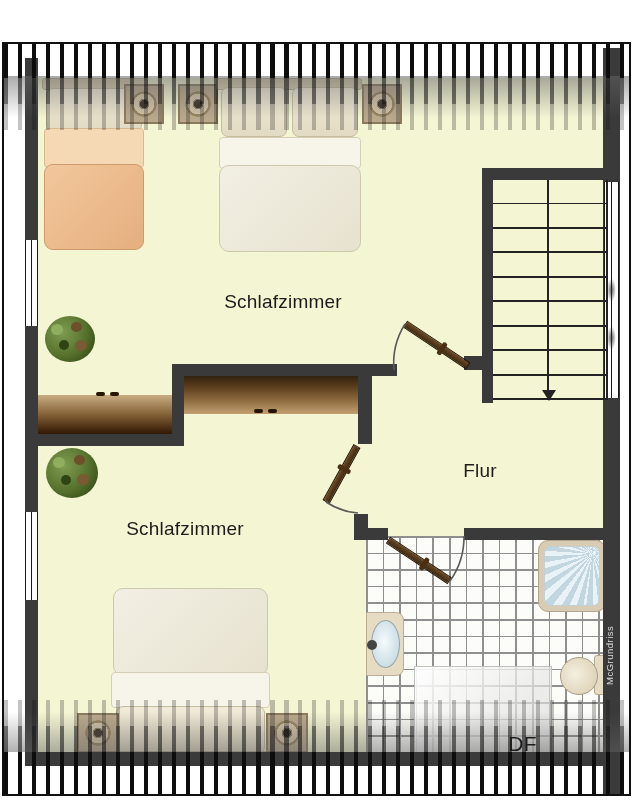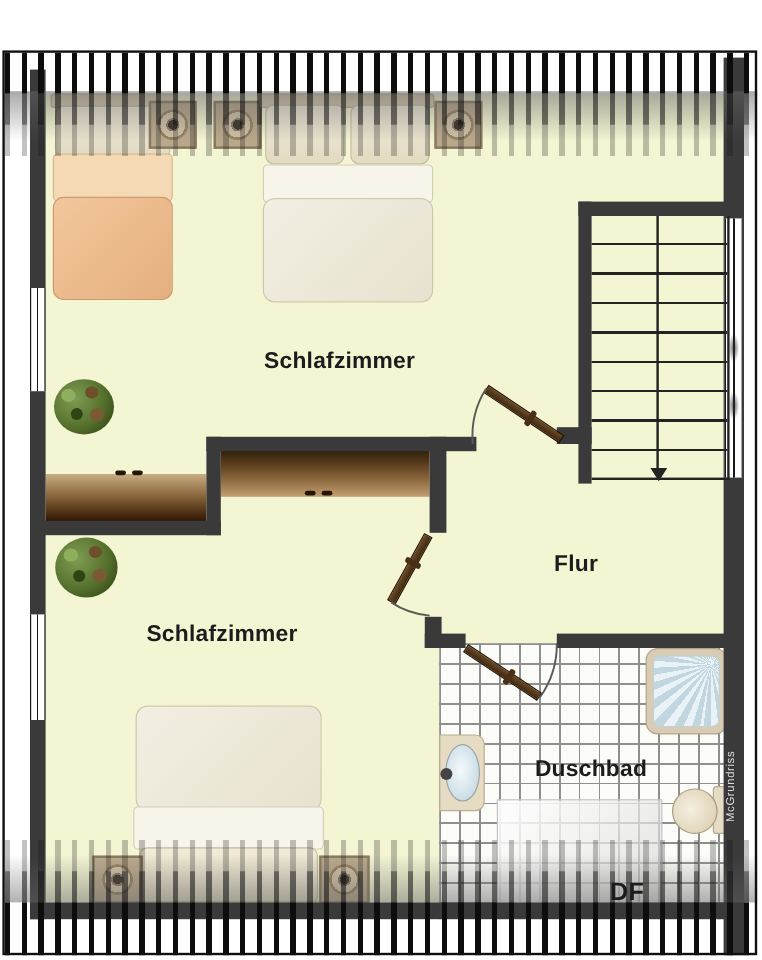--- a/index.html
+++ b/index.html
@@ -52,21 +52,21 @@
   .wc-bowl{background:radial-gradient(circle at 40% 45%, #f4efdf, #e1d6bc 70%, #cabfa2);
            border:1.5px solid #a89c80;border-radius:50%;}
   .skylight{background:linear-gradient(135deg, rgba(255,255,255,.92), rgba(205,205,205,.55));
             border:1px solid #c2c2c2;}
   
   .leaf{height:8px;background:linear-gradient(#6b4a26,#3f2810);border:1px solid #241505;
         box-sizing:border-box;transform-origin:0 50%;}
   .leaf i{position:absolute;left:55%;top:-4px;width:5px;height:14px;background:#4a2f12;
           border-radius:2px;display:block;}
   
-  .room-label{font-weight:bold;color:#1c1c1c;text-align:center;letter-spacing:.2px;}
+  .room-label{font-weight:normal;color:#1c1c1c;text-align:center;letter-spacing:.2px;}
   .watermark{color:#dcdcdc;font-size:9.5px;writing-mode:vertical-rl;transform:rotate(180deg);
              text-align:center;letter-spacing:.5px;}
   
   .stripes{background:repeating-linear-gradient(to right, #0d0d0d 0 4.5px, transparent 4.5px 14px);}
   .band-bg{background:#fff;}
   .shadow-top{background:linear-gradient(to bottom, rgba(100,100,100,.55), rgba(100,100,100,0));}
   .shadow-bot{background:linear-gradient(to top, rgba(100,100,100,.5), rgba(100,100,100,0));}
   .frame{border:2px solid #101010;box-sizing:border-box;}
   .title{font-weight:bold;font-size:19px;color:#0d0d0d;text-align:center;}
 </style>
@@ -176,21 +176,20 @@
 
   <svg class="abs" style="left:0;top:0;" width="635" height="800" viewBox="0 0 635 800">
     <path d="M 405 324 A 74 74 0 0 0 394 370" fill="none" stroke="#5a5a5a" stroke-width="1.6"></path>
     <path d="M 326 502 A 67 67 0 0 0 358 513" fill="none" stroke="#5a5a5a" stroke-width="1.6"></path>
     <path d="M 464 536 A 76 76 0 0 1 450 581" fill="none" stroke="#5a5a5a" stroke-width="1.6"></path>
   </svg>
 
   <div class="abs room-label" style="left:200px;top:291px;width:166px;font-size:19px;">Schlafzimmer</div>
   <div class="abs room-label" style="left:102px;top:518px;width:166px;font-size:19px;">Schlafzimmer</div>
   <div class="abs room-label" style="left:440px;top:460px;width:80px;font-size:19px;">Flur</div>
-  <div class="abs room-label" style="left:420px;top:631px;width:145px;font-size:19px;">Duschbad</div>
 
   <div class="abs watermark" style="left:604px;top:614px;width:15px;height:82px;">McGrundriss</div>
 
   <div class="abs shadow-top" style="left:4px;top:76px;width:627px;height:42px;"></div>
   <div class="abs shadow-bot" style="left:4px;top:712px;width:627px;height:40px;"></div>
   <div class="abs stripes" style="left:4px;top:44px;width:627px;height:34px;"></div>
   <div class="abs stripes" style="left:4px;top:78px;width:627px;height:26px;opacity:.55;"></div>
   <div class="abs stripes" style="left:4px;top:104px;width:627px;height:26px;opacity:.25;"></div>
   <div class="abs stripes" style="left:4px;top:700px;width:627px;height:26px;opacity:.25;"></div>
   <div class="abs stripes" style="left:4px;top:726px;width:627px;height:26px;opacity:.55;"></div>

